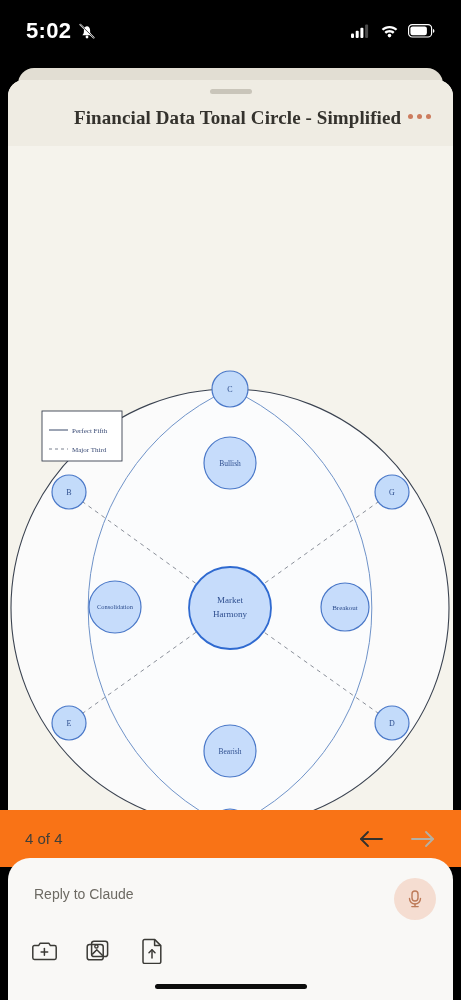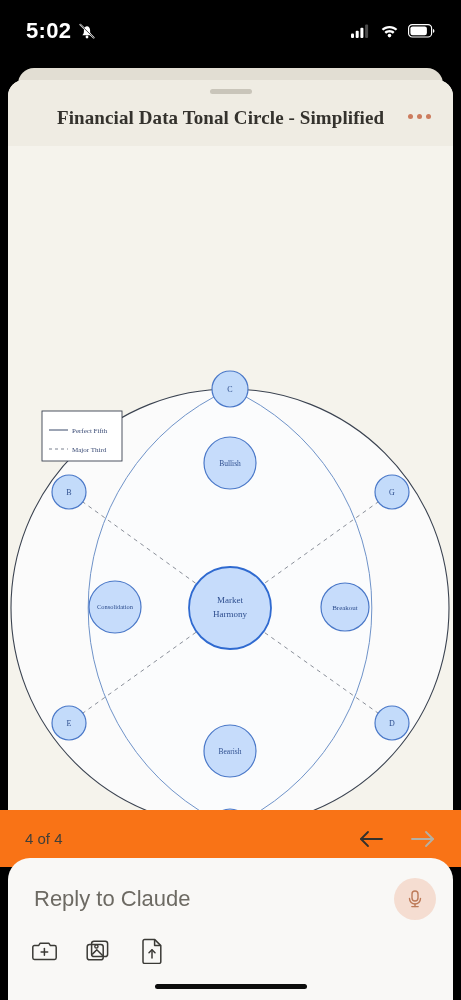--- a/index.html
+++ b/index.html
@@ -38,21 +38,21 @@
     position:relative; height:66px; background:#efece3;
     display:flex; align-items:center;
   }
   .grabber{
     position:absolute; top:9px; left:50%; transform:translateX(-50%);
     width:42px; height:5px; border-radius:3px; background:#c9c5ba;
   }
   .artifact-title{
     font-family:"Liberation Serif", serif;
     font-size:19px; font-weight:700; color:#34322d;
-    padding-left:49px; padding-top:10px; letter-spacing:.1px;
+    padding-left:31px; padding-top:10px; letter-spacing:.1px;margin-left:35px;
   }
   .more-btn{
     position:absolute; right:22px; top:34px;
     display:flex; gap:4px; align-items:center;
   }
   .more-btn i{ width:5px; height:5px; border-radius:50%; background:#cc7c5e; display:block; }
 
   .canvas-wrap{
     position:relative; width:445px; height:664px; background:#f5f3ec;
   }
@@ -67,21 +67,21 @@
   .pager-label{ font-size:15px; color:#413f39; }
   .pager-arrows{ display:flex; align-items:center; gap:26px; }
 
   
   .composer{
     position:absolute; top:858px; left:8px; width:445px; height:142px;
     background:#f9f8f6; border-radius:22px 22px 0 0;
   }
   .composer-placeholder{
     position:absolute; top:28px; left:26px;
-    font-size:22px; color:#6d6a63;
+    font-size:14px; color:#6d6a63;
   }
   .mic-btn{
     position:absolute; right:17px; top:20px;
     width:42px; height:42px; border-radius:50%;
     background:#f5ddd1; display:flex; align-items:center; justify-content:center;
   }
   .composer-tools{
     position:absolute; top:78px; left:22px;
     display:flex; align-items:center; gap:24px;
   }

